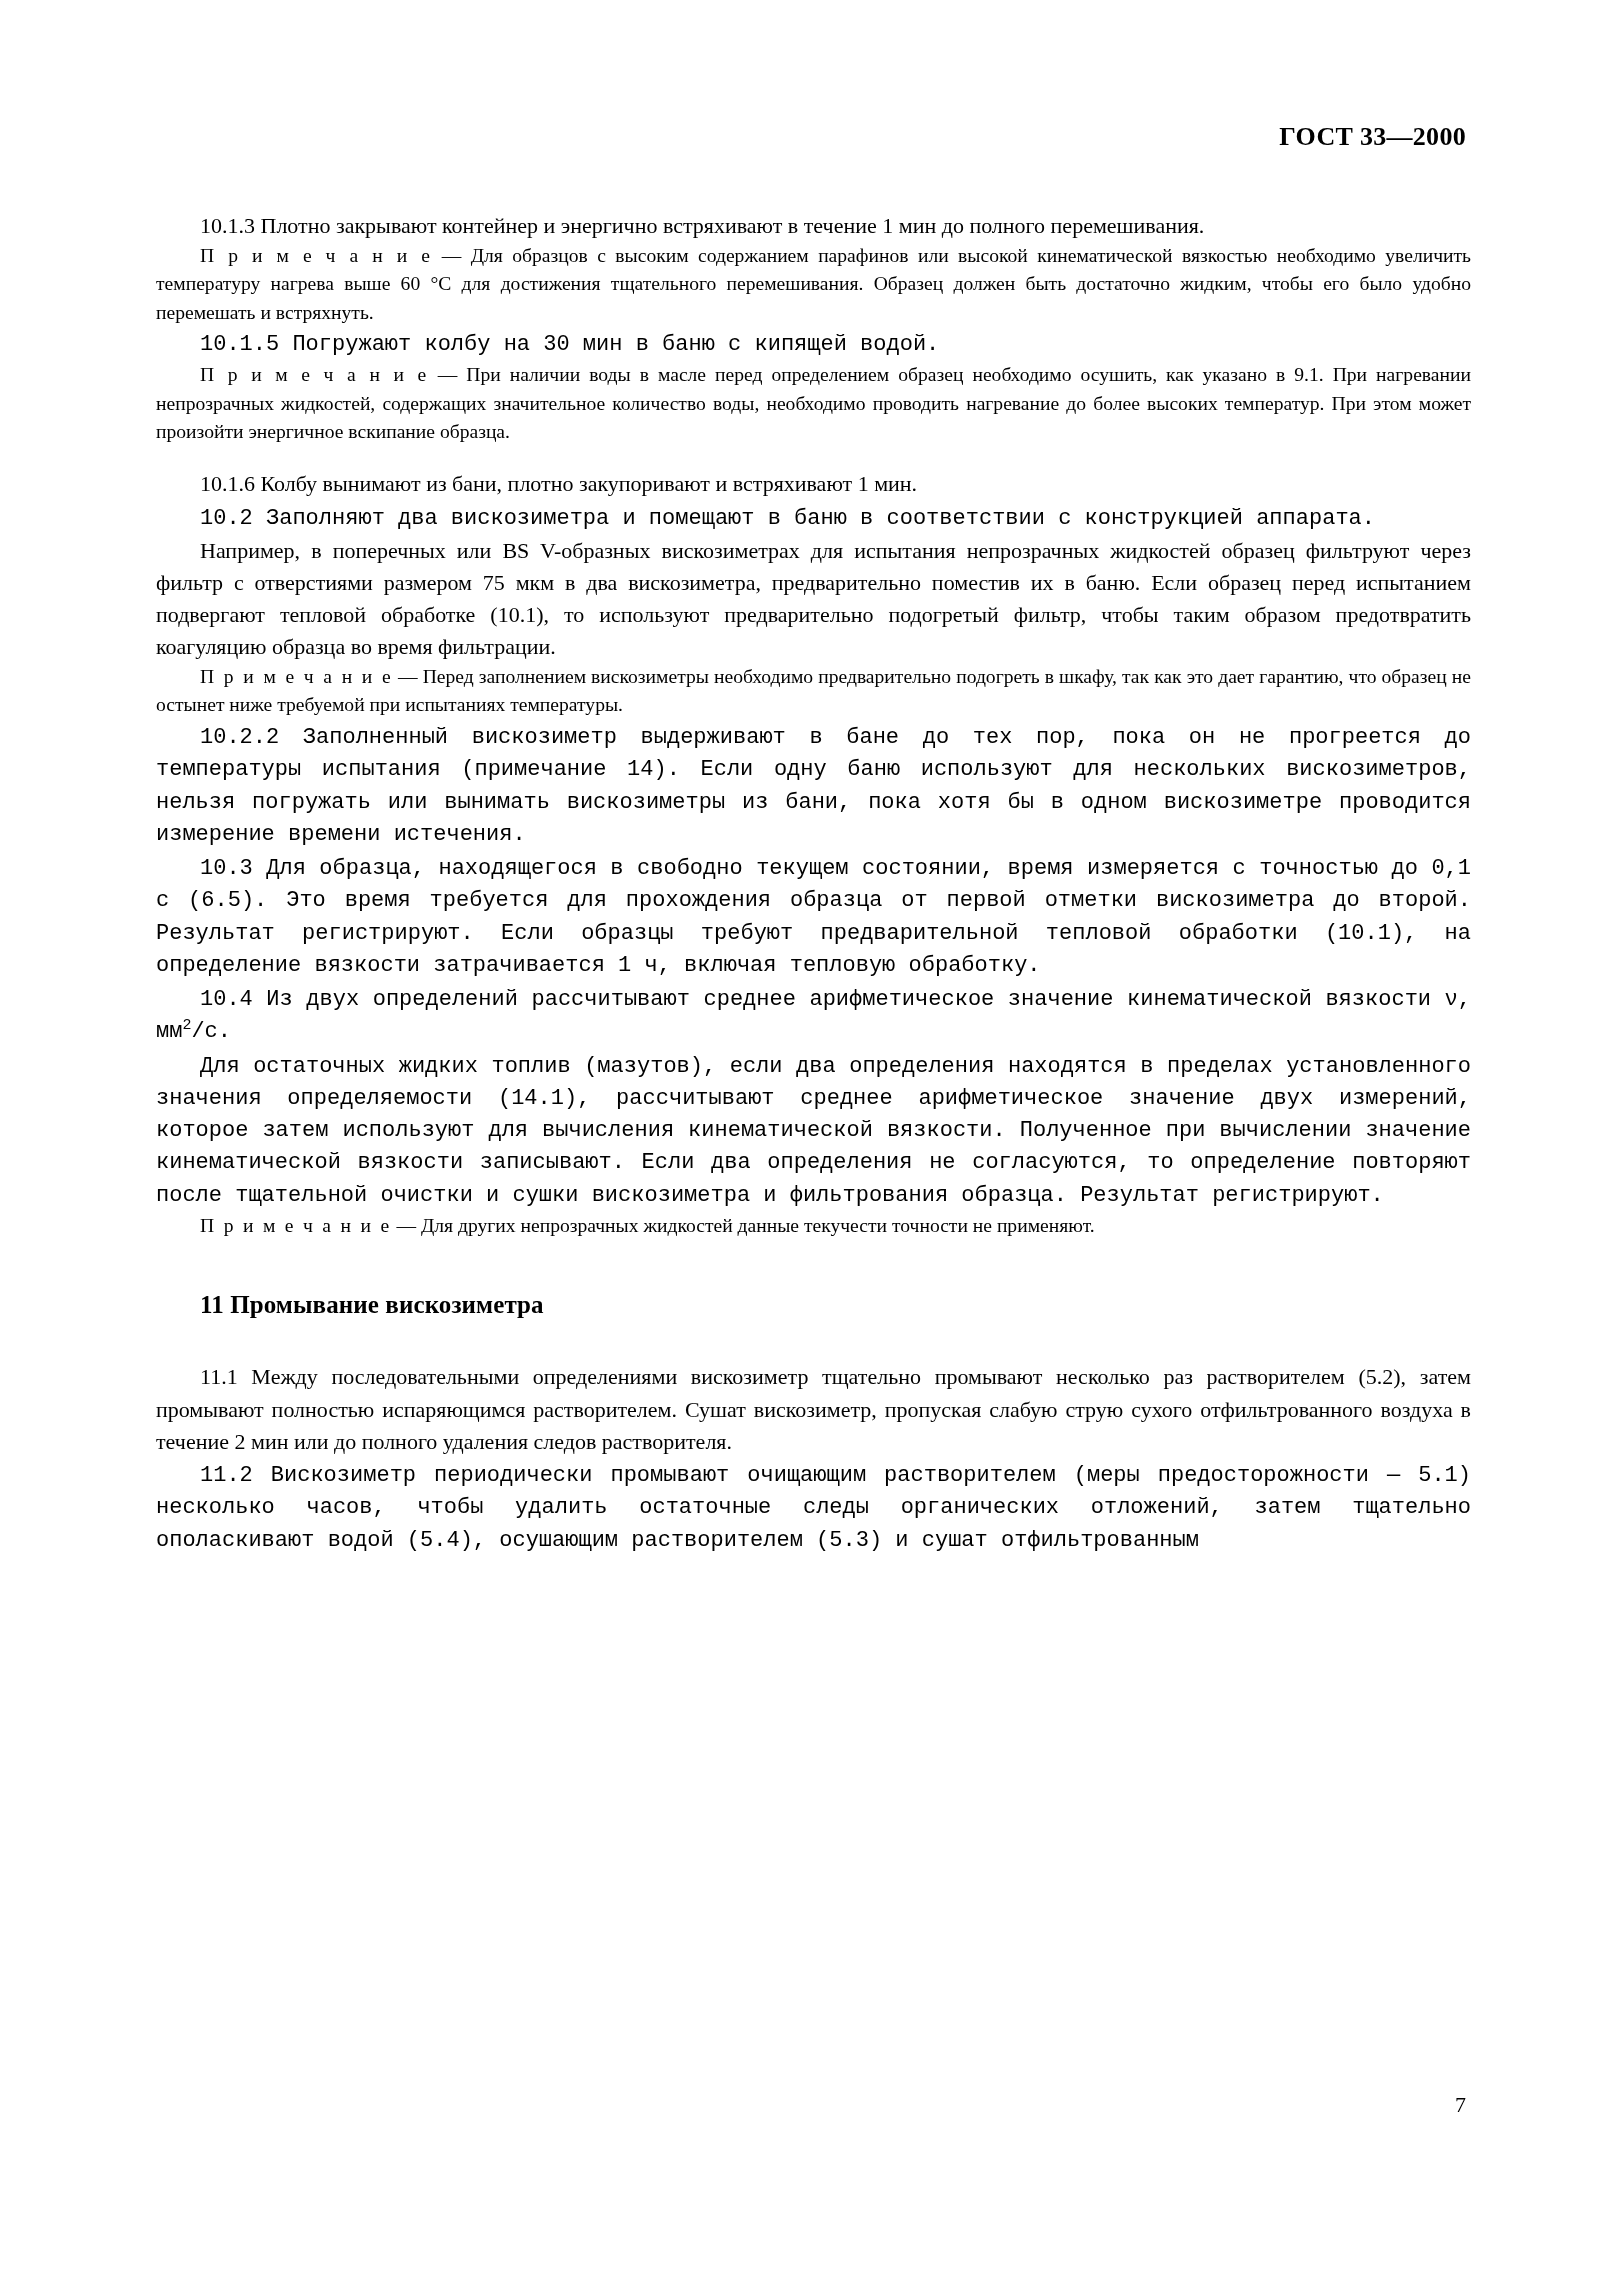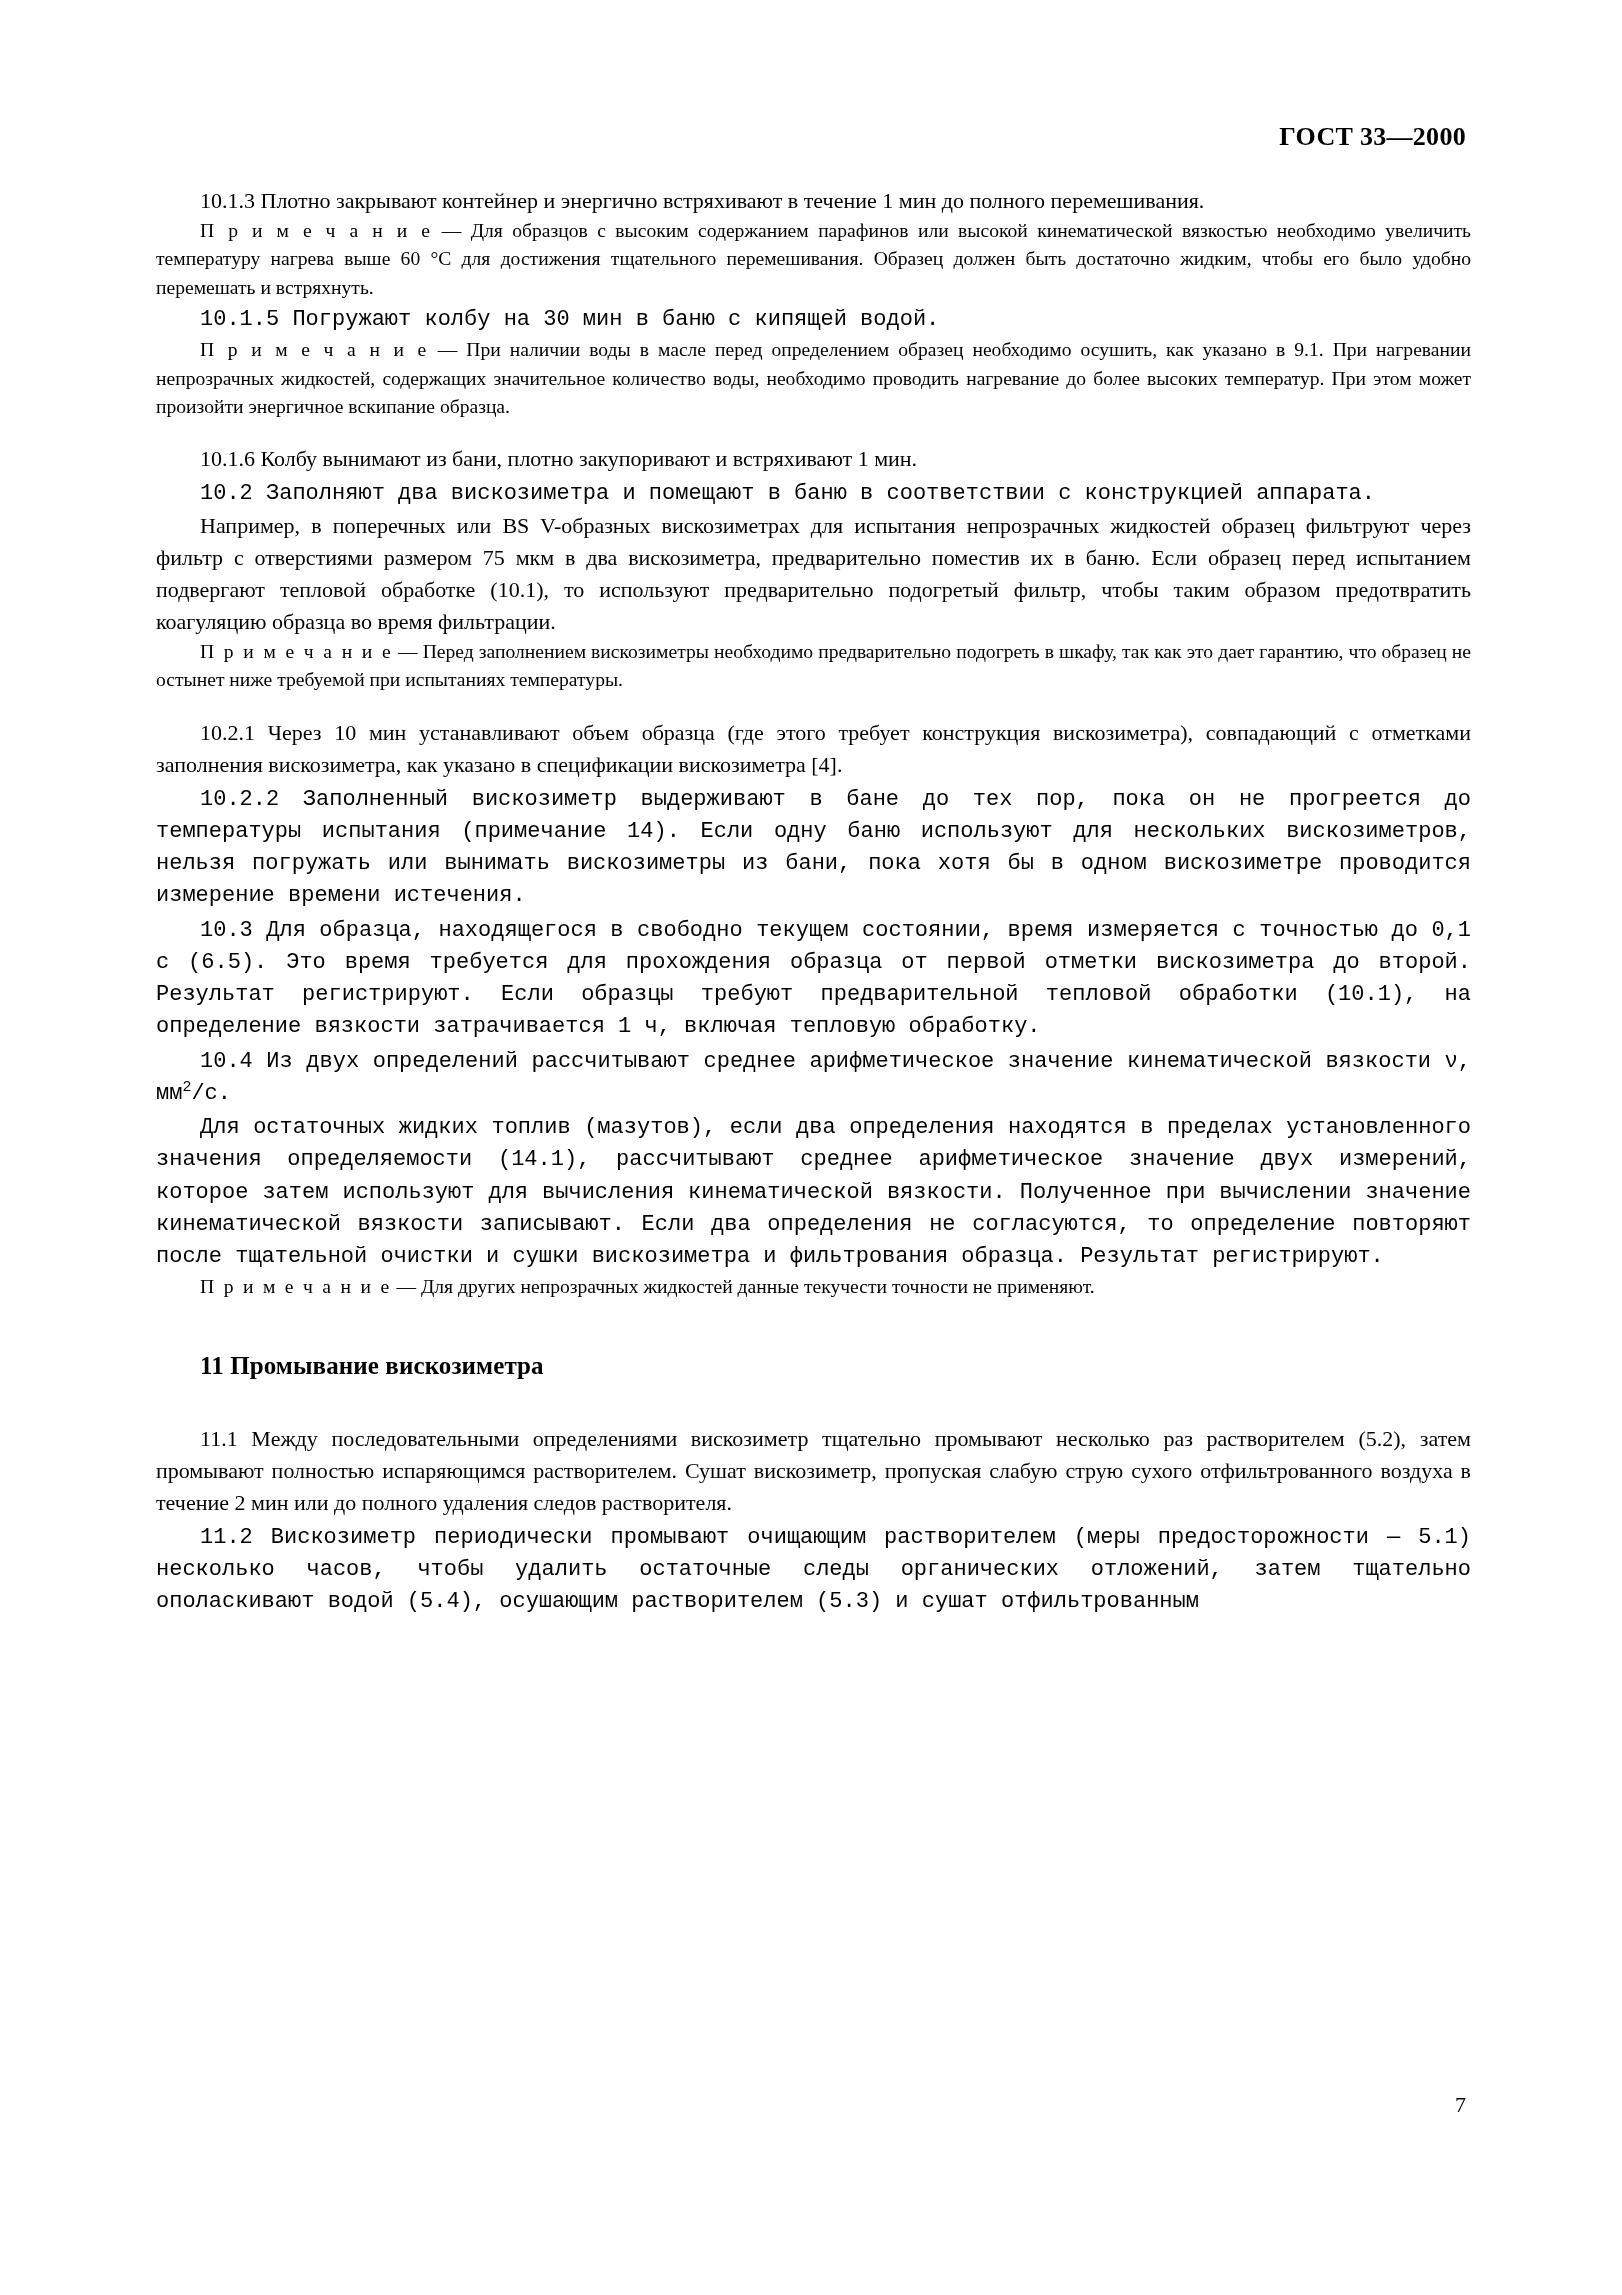--- a/index.html
+++ b/index.html
@@ -29,21 +29,21 @@
     right: 156px;
     font-family: "Liberation Serif", serif;
     font-weight: bold;
     font-size: 26px;
     letter-spacing: 0.3px;
     white-space: nowrap;
   }
   .content {
     position: absolute;
     left: 156px;
-    top: 173px;
+    top: 198px;
     width: 1315px;
   }
   p {
     margin: 0;
     font-size: 22px;
     line-height: 1.46;
     text-align: justify;
     text-justify: inter-word;
     hyphens: manual;
   }
@@ -101,21 +101,20 @@
     <p class="note gap-lg"><span class="note-label">П р и м е ч а н и е</span><span> — При наличии воды в масле перед определением образец необходимо осушить, как указано в 9.1. При нагревании непрозрачных жидкостей, содержащих значительное количество воды, необходимо проводить нагревание до более высоких температур. При этом может произойти энергичное вскипание образца.</span></p>
 
     <p class="indent gap-lg">10.1.6  Колбу вынимают из бани, плотно закупоривают и встряхивают 1 мин.</p>
 
     <p class="indent gap-sm">10.2  Заполняют два вискозиметра и помещают в баню в соответствии с конструкцией аппарата.</p>
 
     <p class="indent">Например, в поперечных или BS V-образных вискозиметрах для испытания непрозрачных жидкостей образец фильтруют через фильтр с отверстиями размером 75 мкм в два вискозиметра, предварительно поместив их в баню. Если образец перед испытанием подвергают тепловой обработке (10.1), то используют предварительно подогретый фильтр, чтобы таким образом предотвратить коагуляцию образца во время фильтрации.</p>
 
     <p class="note gap-lg"><span class="note-label">П р и м е ч а н и е</span><span> — Перед заполнением вискозиметры необходимо предварительно подогреть в шкафу, так как это дает гарантию, что образец не остынет ниже требуемой при испытаниях температуры.</span></p>
 
-    <p class="indent gap-lg">10.2.1  Через 10 мин устанавливают объем образца (где этого требует конструкция вискозиметра), совпадающий с отметками заполнения вискозиметра, как указано в спецификации вискозиметра [4].</p>
 
     <p class="indent gap-sm">10.2.2  Заполненный вискозиметр выдерживают в бане до тех пор, пока он не прогреется до температуры испытания (примечание 14). Если одну баню используют для нескольких вискозиметров, нельзя погружать или вынимать вискозиметры из бани, пока хотя бы в одном вискозиметре проводится измерение времени истечения.</p>
 
     <p class="indent gap-sm">10.3  Для образца, находящегося в свободно текущем состоянии, время измеряется с точностью до 0,1 с (6.5). Это время требуется для прохождения образца от первой отметки вискозиметра до второй. Результат регистрируют. Если образцы требуют предварительной тепловой обработки (10.1), на определение вязкости затрачивается 1 ч, включая тепловую обработку.</p>
 
     <p class="indent gap-sm"><span>10.4  Из двух определений рассчитывают среднее арифметическое значение кинематической вязкости ν, мм</span><sup>2</sup><span>/с.</span></p>
 
     <p class="indent gap-sm">Для остаточных жидких топлив (мазутов), если два определения находятся в пределах установленного значения определяемости (14.1), рассчитывают среднее арифметическое значение двух измерений, которое затем используют для вычисления кинематической вязкости. Полученное при вычислении значение кинематической вязкости записывают. Если два определения не согласуются, то определение повторяют после тщательной очистки и сушки вискозиметра и фильтрования образца. Результат регистрируют.</p>
 
     <p class="note gap-lg"><span class="note-label">П р и м е ч а н и е</span><span> — Для других непрозрачных жидкостей данные текучести точности не применяют.</span></p>

